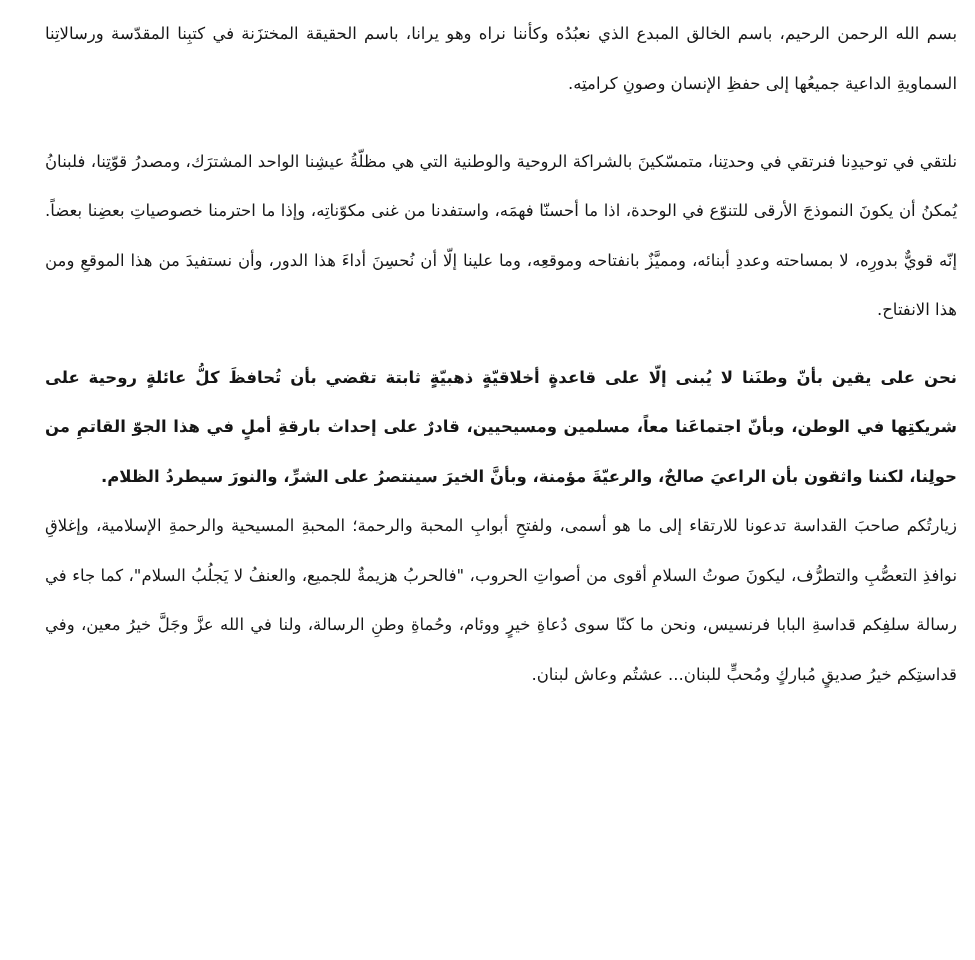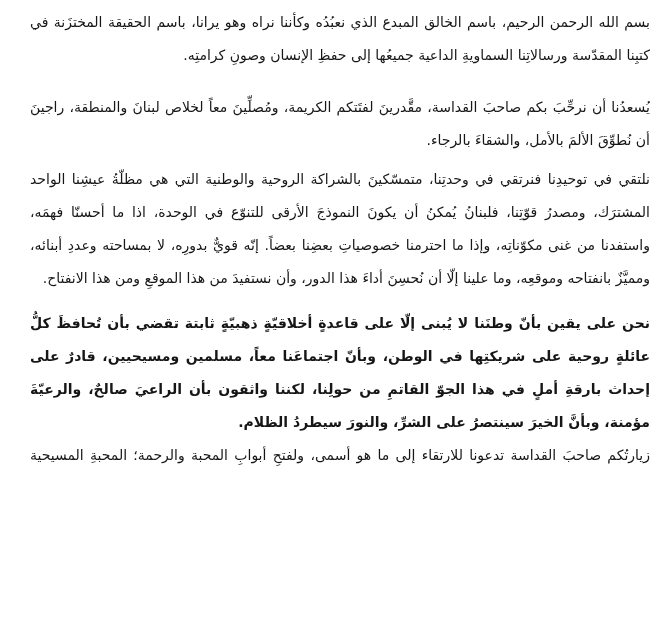--- a/index.html
+++ b/index.html
@@ -7,43 +7,42 @@
     padding: 0;
     background: #ffffff;
   }
   .page {
     width: 650px;
     height: 476px;
     box-sizing: border-box;
     background: #ffffff;
     color: #161616;
     direction: rtl;
-    padding: 6px 0 0 30px;
+    padding: 6px 12px 0 30px;
     font-family: "DejaVu Sans", sans-serif;
-    font-size: 14px;
+    font-size: 11px;
     line-height: 33px;
     overflow: hidden;
   }
   .para {
     margin: 0;
     text-align: justify;
     text-justify: inter-word;
   }
   .para-1 { margin-bottom: 19px; }
   .para-2 { margin-bottom: 6px; }
   .para-3 { margin-bottom: 12px; }
   .para-4 { margin-bottom: 0; font-weight: bold; }
   .para-5 { margin-bottom: 0; }
 </style>
 </head>
 <body>
 
 <div class="page">
   <p class="para para-1">بسم الله الرحمن الرحيم، باسم الخالق المبدع الذي نعبُدُه وكأننا نراه وهو يرانا، باسم الحقيقة المختزَنة في كتبِنا المقدّسة ورسالاتِنا السماويةِ الداعية جميعُها إلى حفظِ الإنسان وصونِ كرامتِه.</p>
 
-  <p class="para para-2">يُسعدُنا أن نرحِّبَ بكم صاحبَ القداسة، مقَّدرينَ لفتَتكم الكريمة، ومُصلِّينَ معاً لخلاص لبنانَ والمنطقة، راجينَ أن نُطوِّقَ الألمَ بالأمل، والشقاءَ بالرجاء.</p>
 
   <p class="para para-3">نلتقي في توحيدِنا فنرتقي في وحدتِنا، متمسّكينَ بالشراكة الروحية والوطنية التي هي مظلّةُ عيشِنا الواحد المشترَك، ومصدرُ قوّتِنا، فلبنانُ يُمكنُ أن يكونَ النموذجَ الأرقى للتنوّع في الوحدة، اذا ما أحسنّا فهمَه، واستفدنا من غنى مكوّناتِه، وإذا ما احترمنا خصوصياتِ بعضِنا بعضاً. إنّه قويٌّ بدورِه، لا بمساحته وعددِ أبنائه، ومميَّزٌ بانفتاحه وموقعِه، وما علينا إلّا أن نُحسِنَ أداءَ هذا الدور، وأن نستفيدَ من هذا الموقعِ ومن هذا الانفتاح.</p>
 
   <p class="para para-4">نحن على يقين بأنّ وطنَنا لا يُبنى إلّا على قاعدةٍ أخلاقيّةٍ ذهبيّةٍ ثابتة تقضي بأن تُحافظَ كلُّ عائلةٍ روحية على شريكتِها في الوطن، وبأنّ اجتماعَنا معاً، مسلمين ومسيحيين، قادرٌ على إحداث بارقةِ أملٍ في هذا الجوّ القاتمِ من حولِنا، لكننا واثقون بأن الراعيَ صالحٌ، والرعيّةَ مؤمنة، وبأنَّ الخيرَ سينتصرُ على الشرِّ، والنورَ سيطردُ الظلام.</p>
 
   <p class="para para-5">زيارتُكم صاحبَ القداسة تدعونا للارتقاء إلى ما هو أسمى، ولفتحِ أبوابِ المحبة والرحمة؛ المحبةِ المسيحية والرحمةِ الإسلامية، وإغلاقِ نوافذِ التعصُّبِ والتطرُّف، ليكونَ صوتُ السلامِ أقوى من أصواتِ الحروب، "فالحربُ هزيمةٌ للجميع، والعنفُ لا يَجلُبُ السلام"، كما جاء في رسالة سلفِكم قداسةِ البابا فرنسيس، ونحن ما كنّا سوى دُعاةِ خيرٍ ووئام، وحُماةِ وطنِ الرسالة، ولنا في الله عزَّ وجَلَّ خيرُ معين، وفي قداستِكم خيرُ صديقٍ مُباركٍ ومُحبٍّ للبنان... عشتُم وعاش لبنان.</p>
 </div>
 
 </body></html>

